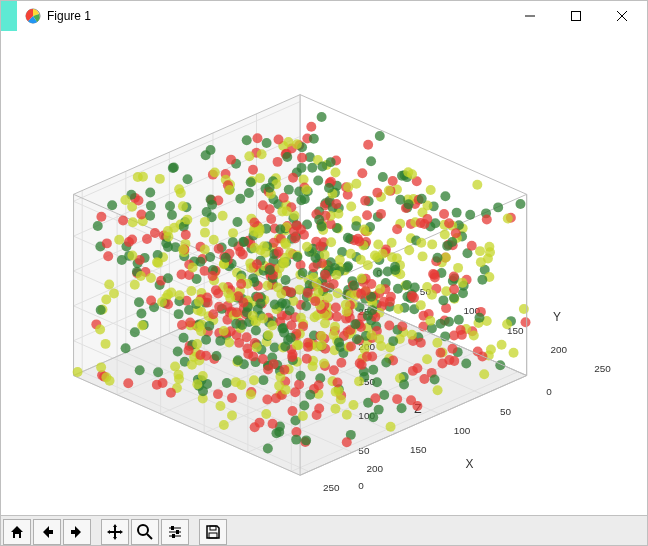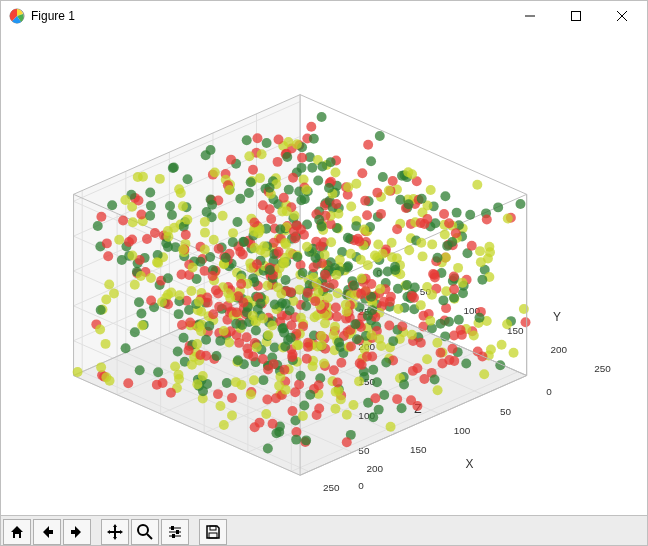--- a/index.html
+++ b/index.html
@@ -1,16 +1,16 @@
 <!DOCTYPE html>
 <html><head>
 <meta charset="utf-8">
 <style>
   html,body{margin:0;padding:0;width:648px;height:546px;font-family:"Segoe UI",Arial,sans-serif;font-size:12px;background:#fff;overflow:hidden;}
-  .window{width:648px;height:546px;border:1px solid #bfbfbf;box-sizing:border-box;position:relative;background:#5eead4;}
+  .window{width:648px;height:546px;border:1px solid #bfbfbf;box-sizing:border-box;position:relative;background:#5eead4;padding-left:16px;}
   .titlebar{height:30px;display:flex;align-items:center;padding:0 2px 0 8px;background:#fff;color:#000;}
   .titlebar .app-icon{width:16px;height:16px;margin-right:6px;}
   .titlebar .title{flex:0 0 auto;font-size:12px;}
   .titlebar .spacer{flex:1;}
   .win-btn{width:46px;height:30px;display:flex;align-items:center;justify-content:center;color:#000;}
   .win-btn svg{display:block;}
   .plot-area{position:absolute;left:0;right:0;top:30px;bottom:30px;background:#fff;}
   .plot-area svg{width:100%;height:100%;}
   .toolbar{position:absolute;left:0;right:0;bottom:0;height:30px;background:#ececec;border-top:1px solid #c0c0c0;display:flex;align-items:stretch;padding:2px;gap:2px;box-sizing:border-box;}
   .tbtn{width:26px;height:24px;border:1px solid #b0b0b0;background:#f7f7f7;display:flex;align-items:center;justify-content:center;margin-top:1px;}

